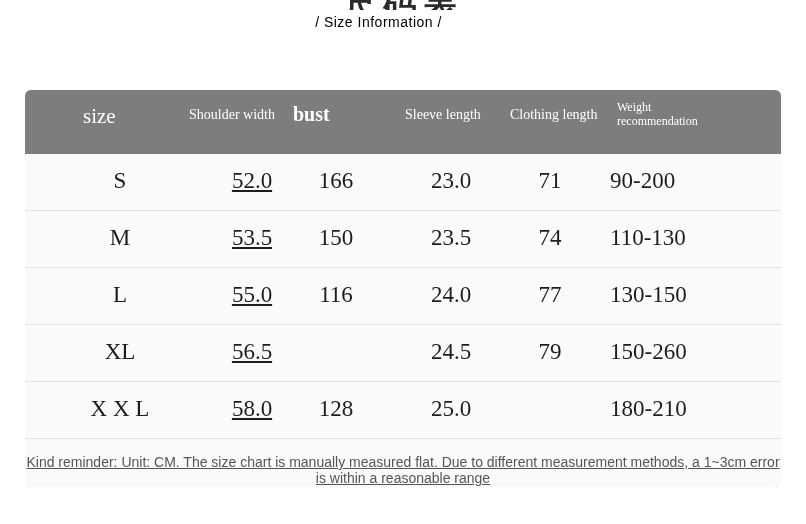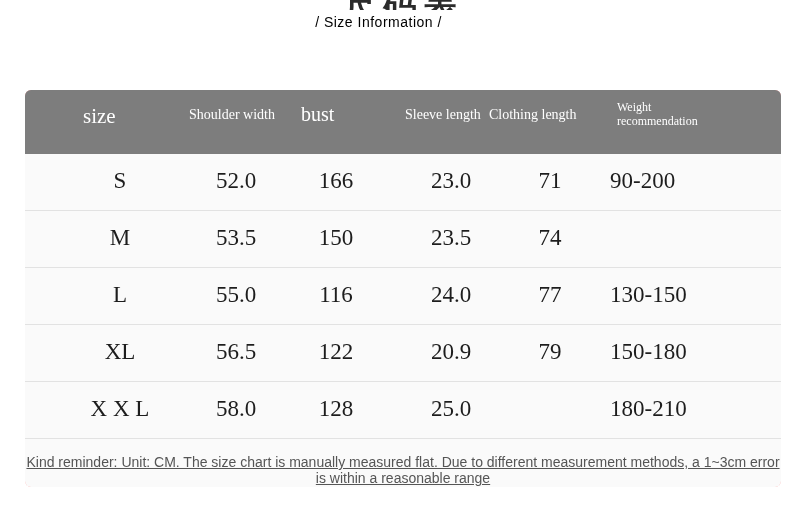--- a/index.html
+++ b/index.html
@@ -69,42 +69,42 @@
   }
 
   .th {
     position: absolute;
     color: #ffffff;
     font-family: "Liberation Serif", serif;
   }
 
   .th-size      { left: 58px;  top: 14px;  font-size: 21px; }
   .th-shoulder  { left: 164px; top: 17px;  font-size: 14px; width: 100px; }
-  .th-bust      { left: 276px; top: 13px;  font-size: 20px; }
+  .th-bust      { left: 268px; top: 13px;  font-size: 20px; font-weight: bold; }
   .th-sleeve    { left: 380px; top: 17px;  font-size: 14px; width: 100px; }
-  .th-clothing  { left: 464px; top: 17px;  font-size: 14px; width: 100px; }
+  .th-clothing  { left: 485px; top: 17px;  font-size: 14px; width: 100px; }
   .th-weight    { left: 592px; top: 10px;  font-size: 12px; width: 110px; line-height: 14px; }
 
   .row {
     position: relative;
     height: 56px;
     border-bottom: 1px solid #e2e2e2;
     background: #fafafa;
   }
   .row:last-of-type { border-bottom: 1px solid #e2e2e2; }
 
   .cell {
     position: absolute;
     font-family: "Liberation Serif", serif;
     color: #1d1d1d;
     font-size: 23px;
     white-space: nowrap;
   }
   .c-size      { left: 50px;  top: 14px; width: 90px; text-align: center; }
-  .c-shoulder  { left: 165px; top: 14px; width: 92px; text-align: center; }
+  .c-shoulder  { left: 181px; top: 14px; width: 92px; text-align: center; text-decoration: underline; }
   .c-bust      { left: 272px; top: 14px; width: 78px; text-align: center; }
   .c-sleeve    { left: 378px; top: 14px; width: 96px; text-align: center; }
   .c-clothing  { left: 490px; top: 14px; width: 70px; text-align: center; }
   .c-weight    { left: 585px; top: 14px; width: 140px; text-align: left; }
 
   .note {
     background: #fafafa;
     height: 48px;
     position: relative;
   }
@@ -146,38 +146,38 @@
       <div class="cell c-clothing">71</div>
       <div class="cell c-weight">90-200</div>
     </div>
 
     <div class="row">
       <div class="cell c-size">M</div>
       <div class="cell c-shoulder">53.5</div>
       <div class="cell c-bust">150</div>
       <div class="cell c-sleeve">23.5</div>
       <div class="cell c-clothing">74</div>
+      <div class="cell c-weight">110-130</div>
     </div>
 
     <div class="row">
       <div class="cell c-size">L</div>
       <div class="cell c-shoulder">55.0</div>
       <div class="cell c-bust">116</div>
       <div class="cell c-sleeve">24.0</div>
       <div class="cell c-clothing">77</div>
       <div class="cell c-weight">130-150</div>
     </div>
 
     <div class="row">
       <div class="cell c-size">XL</div>
       <div class="cell c-shoulder">56.5</div>
-      <div class="cell c-bust">122</div>
-      <div class="cell c-sleeve">20.9</div>
+      <div class="cell c-sleeve">24.5</div>
       <div class="cell c-clothing">79</div>
-      <div class="cell c-weight">150-180</div>
+      <div class="cell c-weight">150-260</div>
     </div>
 
     <div class="row">
       <div class="cell c-size">X X L</div>
       <div class="cell c-shoulder">58.0</div>
       <div class="cell c-bust">128</div>
       <div class="cell c-sleeve">25.0</div>
       <div class="cell c-weight">180-210</div>
     </div>
 

